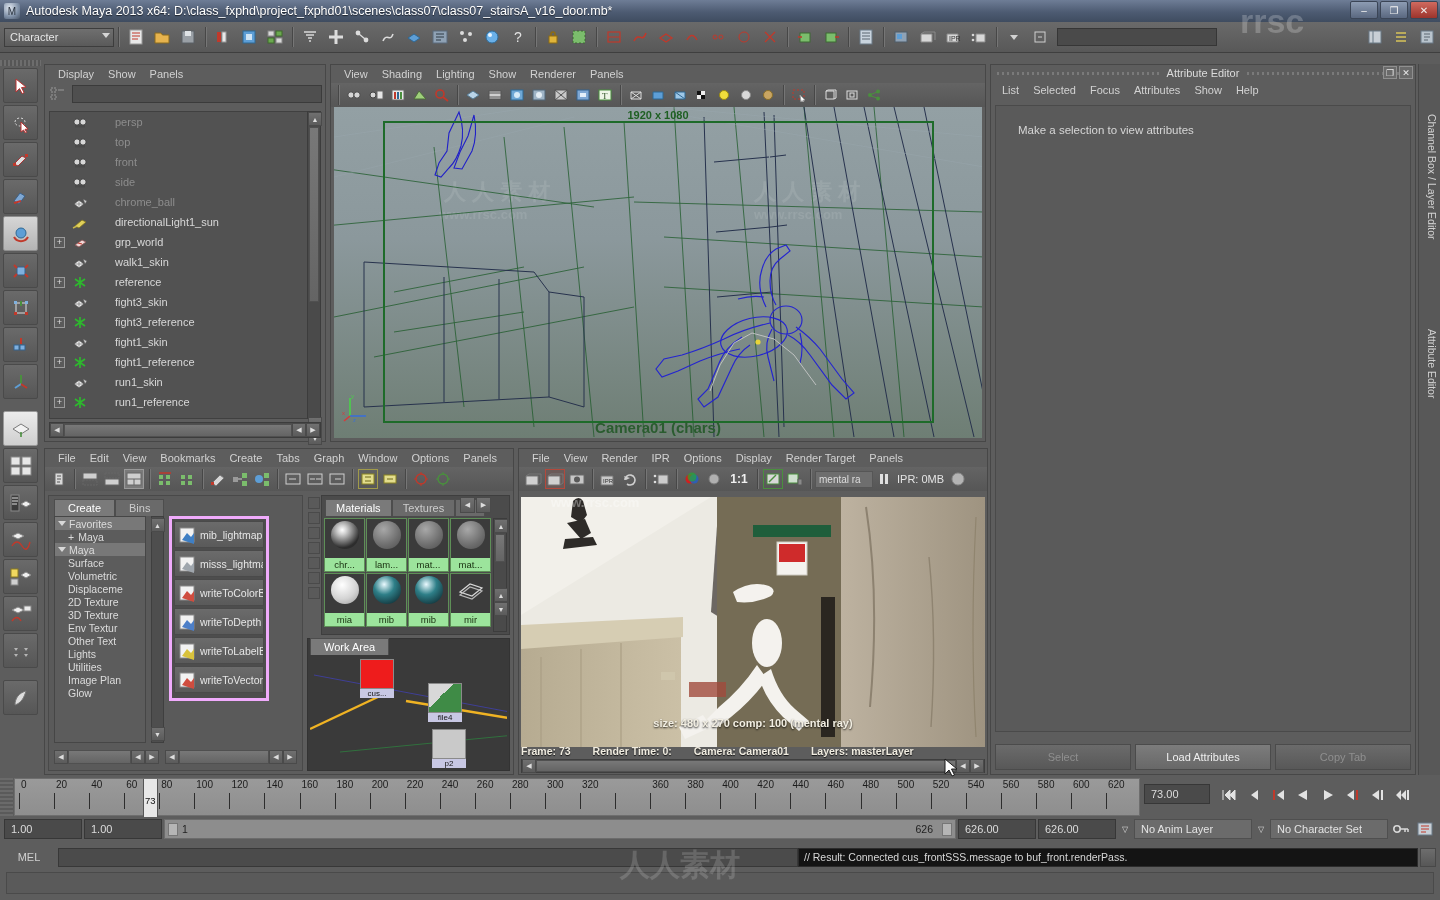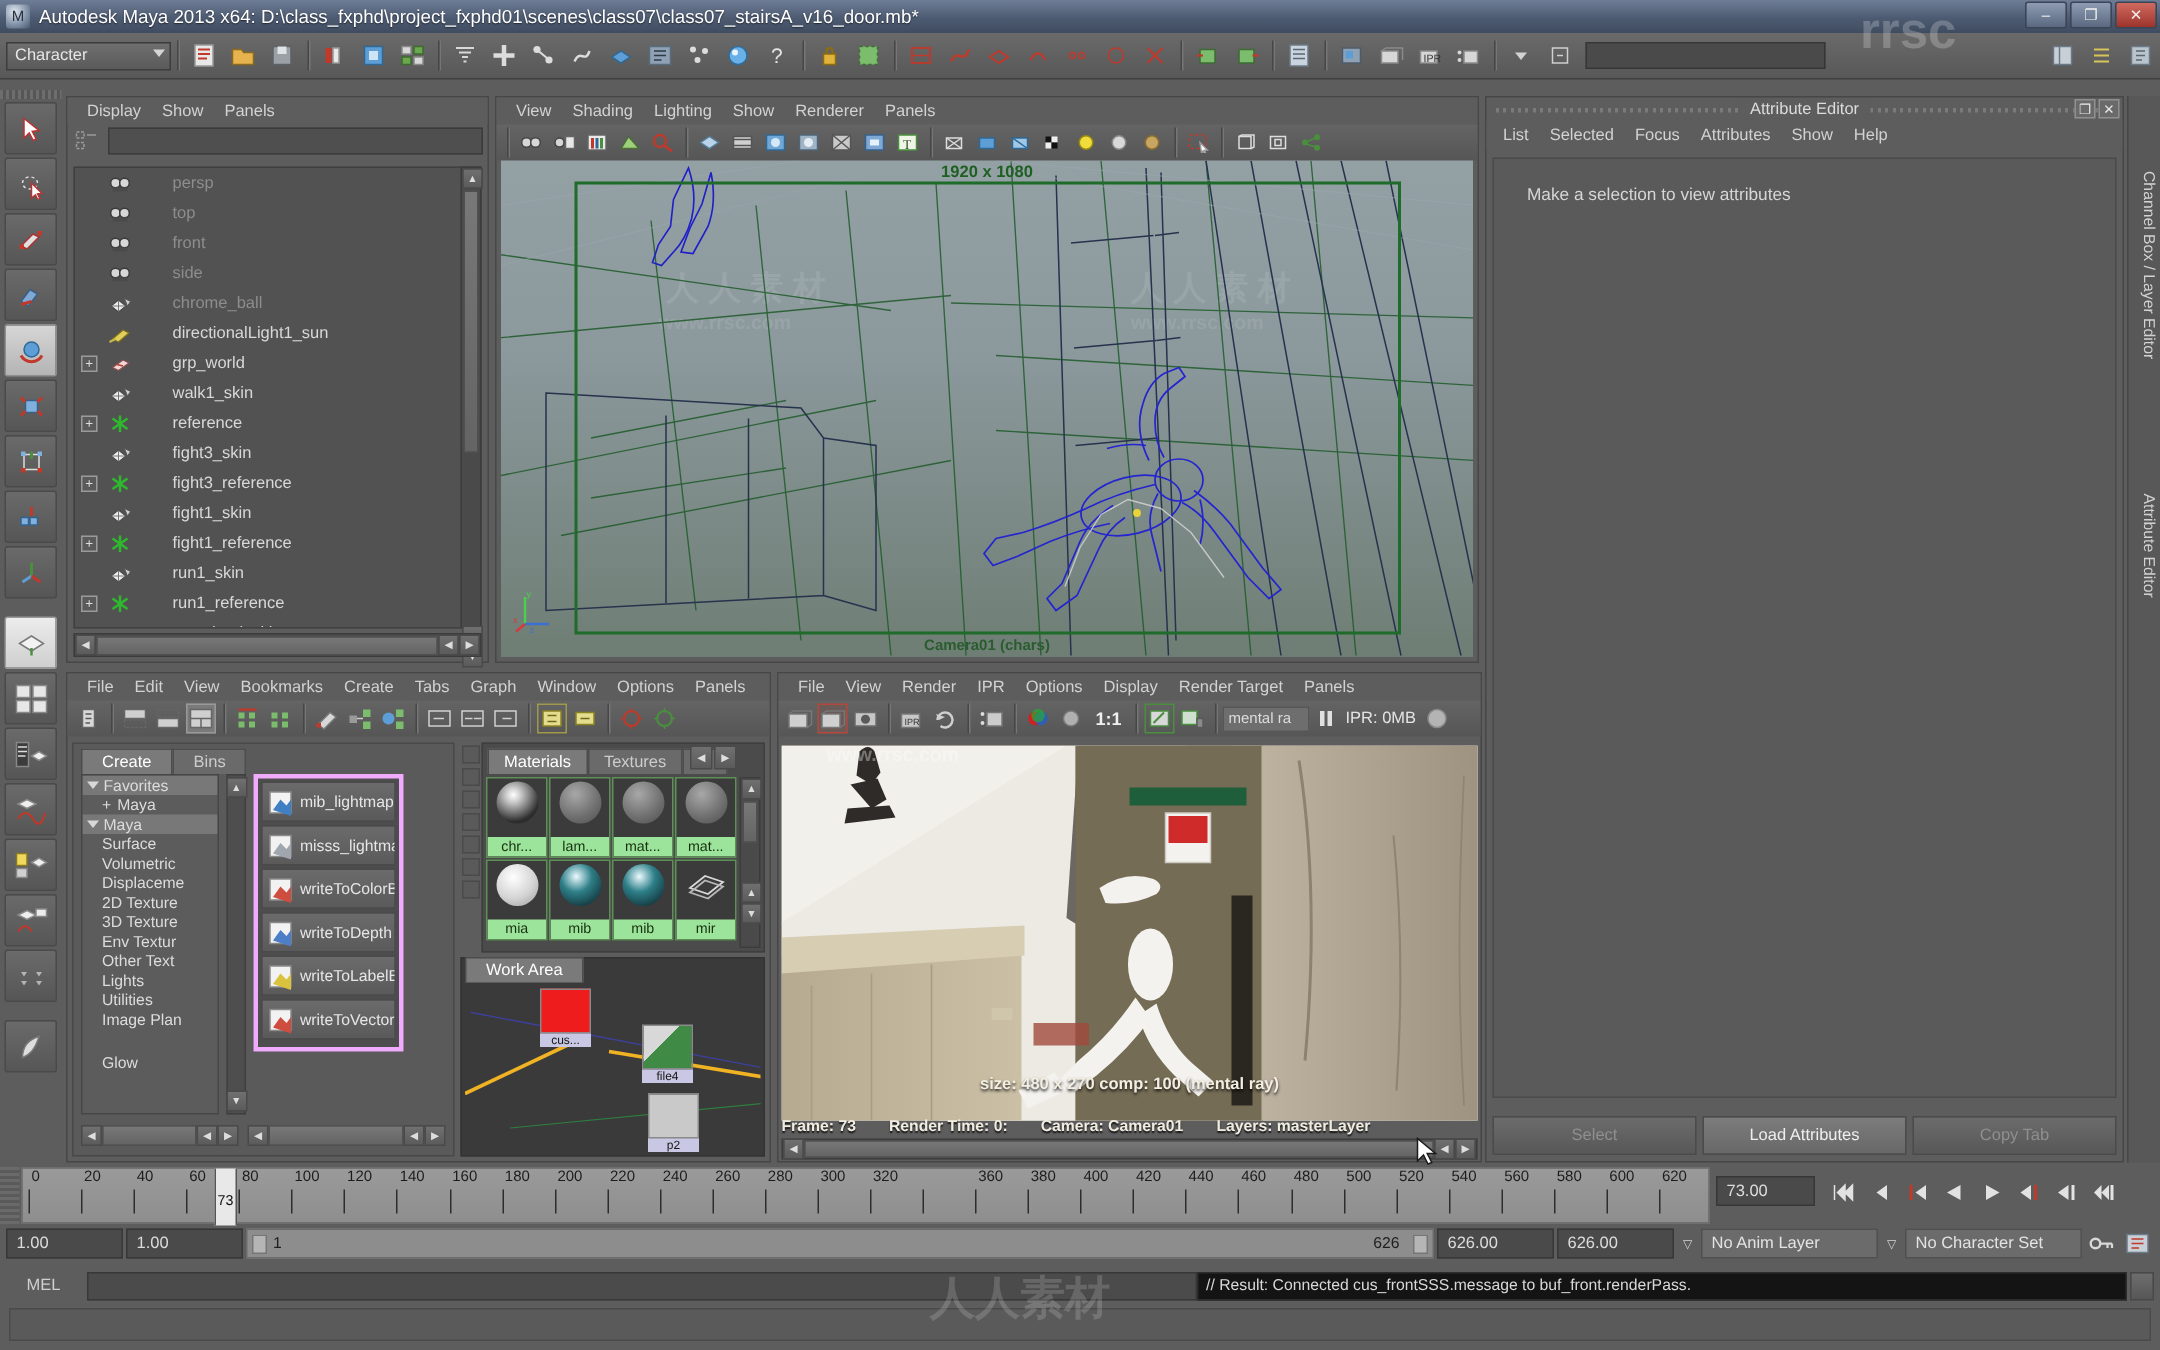--- a/index.html
+++ b/index.html
@@ -78,21 +78,21 @@
   .sbarrow{ width:14px;height:14px;background:linear-gradient(to bottom,#707070,#5b5b5b);
     border:1px solid #4a4a4a;display:flex;align-items:center;justify-content:center;font-size:7px;color:#ddd;}
 
   
   #viewport{ left:330px; top:64px; width:656px; height:378px; }
   .vp-canvas{ position:absolute; left:3px; top:42px; right:3px; bottom:3px;
     background:linear-gradient(to bottom,#93a0a4 0%,#8b989c 40%,#6e7e74 100%); overflow:hidden; }
   .vp-res{ position:absolute; left:50%; top:2px; transform:translateX(-50%);
     color:#1e5f22; font-weight:bold; font-size:11px; }
   .vp-camlbl{ position:absolute; left:50%; bottom:2px; transform:translateX(-50%);
-    color:#2a5c2f; font-weight:bold; font-size:10px; }
+    color:#2a5c2f; font-weight:bold; font-size:15px; }
   .vp-gate{ position:absolute; left:49px; top:14px; width:551px; height:302px; border:2px solid #1e6b2a; }
   .axis{ position:absolute; left:8px; bottom:14px; width:34px; height:34px; }
 
   
   #hyper{ left:44px; top:448px; width:470px; height:327px; }
   .hs-body{ position:absolute; left:3px; top:46px; right:3px; bottom:3px; display:flex; }
   .hs-left{ width:255px; background:#5a5a5a; border:1px solid #494949; position:relative; }
   .tabrow{ height:20px; display:flex; align-items:flex-end; padding-left:5px; }
   .tab{ height:17px; padding:0 13px; background:#6a6a6a; border:1px solid #4d4d4d; border-bottom:none;
     display:flex; align-items:center; font-size:11px; color:#ccc; }
@@ -1165,21 +1165,21 @@
               </div>
               <div class="tree-row" style="padding-left: 13px;">
                 <span>Lights</span>
               </div>
               <div class="tree-row" style="padding-left: 13px;">
                 <span>Utilities</span>
               </div>
               <div class="tree-row" style="padding-left: 13px;">
                 <span>Image Plan</span>
               </div>
-              <div class="tree-row" style="padding-left: 13px; margin-top: 16px;">
+              <div class="tree-row" style="padding-left: 13px;">
                 <span>Glow</span>
               </div>
             </div>
           <div style="width:13px;background:#4e4e4e;border:1px solid #3f3f3f;display:flex;flex-direction:column;align-items:center;justify-content:space-between;padding:1px 0;">
             <div class="sbarrow">▲</div>
             <div class="sbarrow">▼</div>
           </div>
           <div class="nodelist" id="hs-nodes">
               <div class="nodeitem">
                 <div class="ni-ic">

